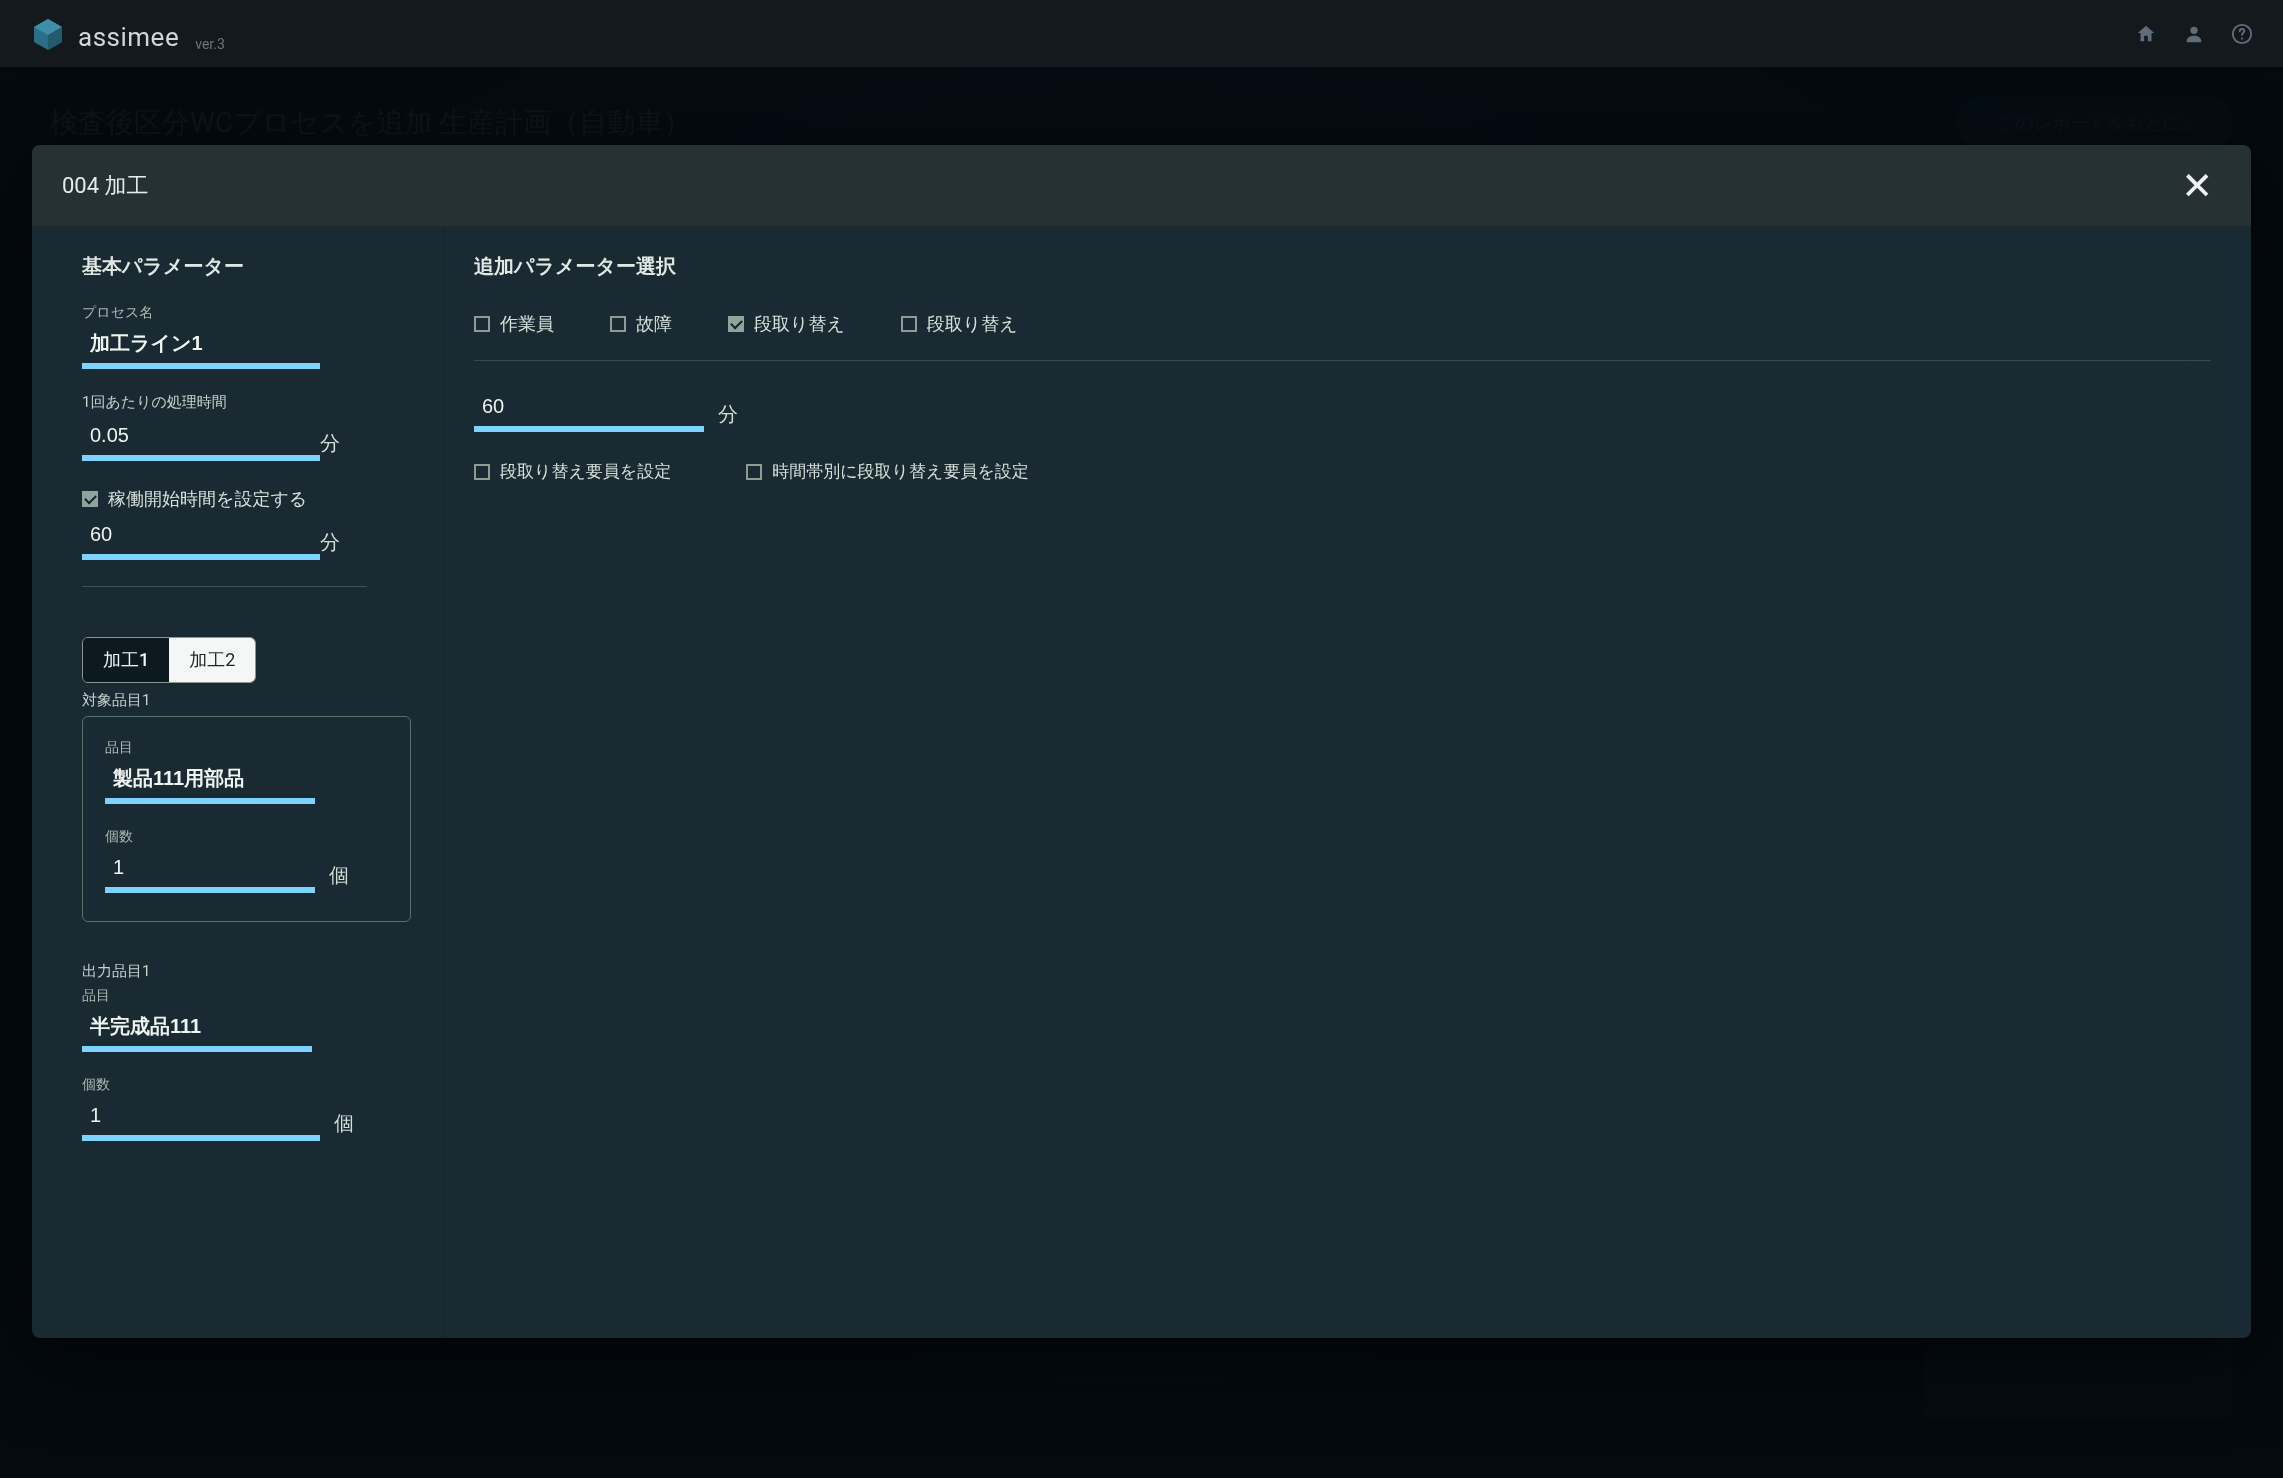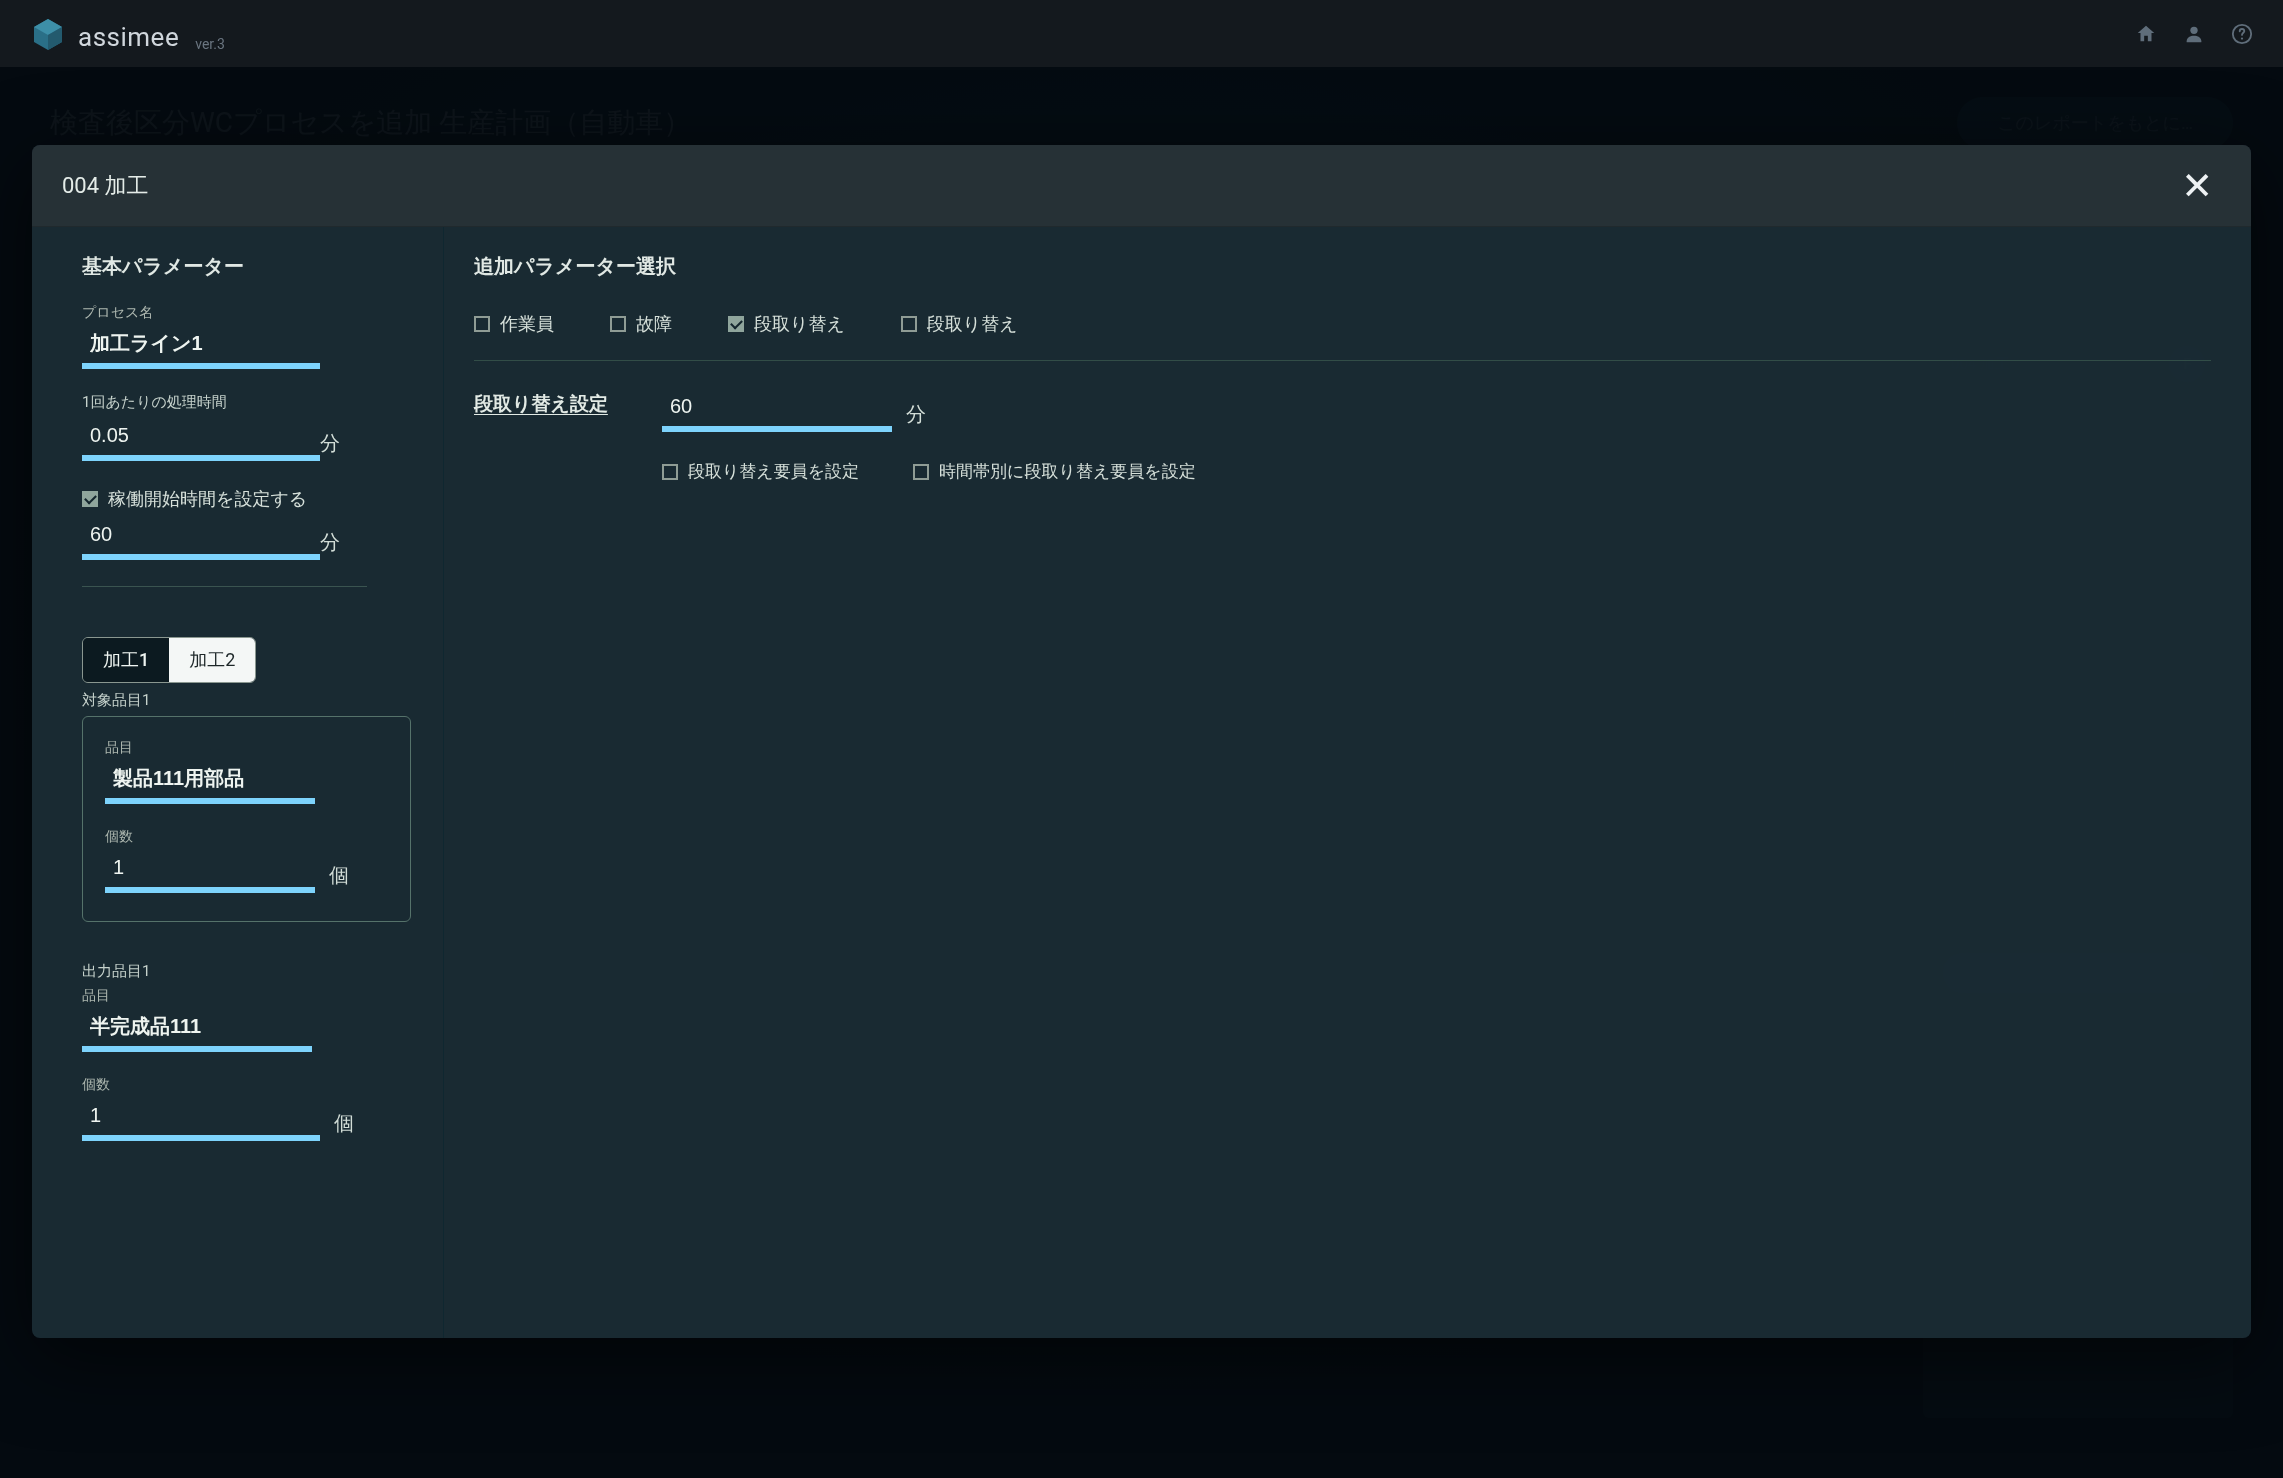--- a/index.html
+++ b/index.html
@@ -350,21 +350,21 @@
   text-decoration: underline;
   text-underline-offset: 4px;
   padding-top: 2px;
   white-space: nowrap;
 }
 .sub-section-body {
   flex: 1;
 }
 .sub-check-row {
   display: flex;
-  gap: 54px;
+  gap: 75px;
   margin-top: 28px;
 }
 .sub-check-row .checkbox-row { margin-bottom: 0; }
 .sub-check-row .check-label { font-size: 17px; }
 
 
 .left-pane::-webkit-scrollbar, .right-pane::-webkit-scrollbar { width: 8px; }
 .left-pane::-webkit-scrollbar-thumb, .right-pane::-webkit-scrollbar-thumb { background: #2a4048; border-radius: 4px; }
 </style>
 </head>
@@ -556,21 +556,20 @@
           <span class="checkbox checked"></span>
           <span class="check-label">段取り替え</span>
         </div>
         <div class="checkbox-row">
           <span class="checkbox"></span>
           <span class="check-label">段取り替え</span>
         </div>
       </div>
 
       <div class="sub-section">
-        <div class="sub-section-title">段取り替え設定</div>
         <div class="sub-section-body">
           <div style="display:flex; align-items:flex-end; gap:14px;">
             <input class="input-line" style="width: 230px;" value="60">
             <span class="unit">分</span>
           </div>
           <div class="sub-check-row">
             <div class="checkbox-row">
               <span class="checkbox"></span>
               <span class="check-label">段取り替え要員を設定</span>
             </div>

